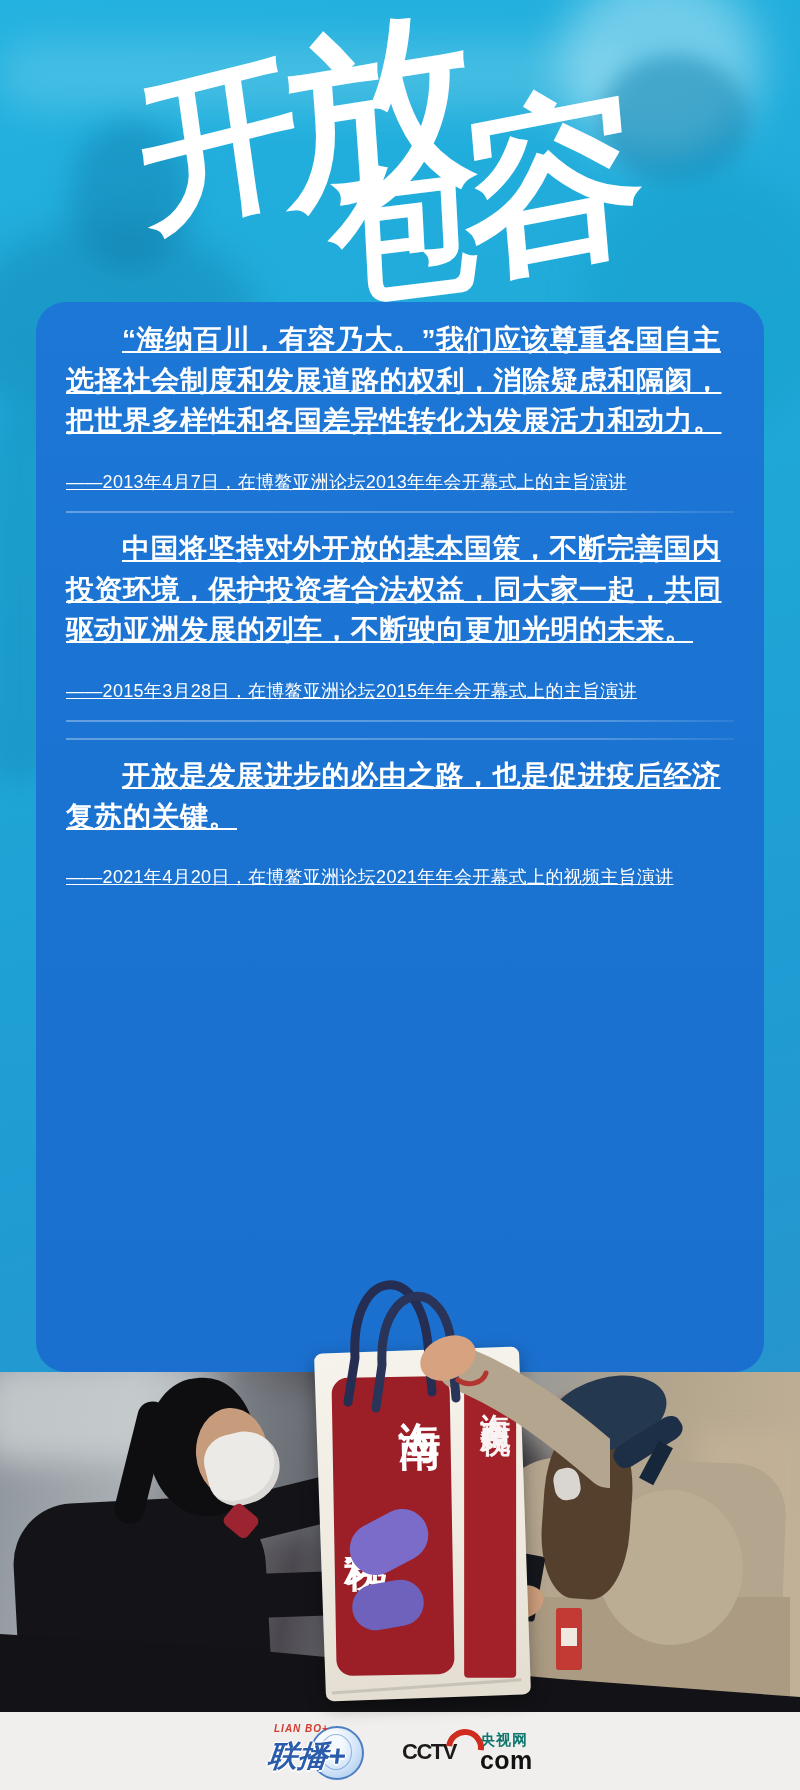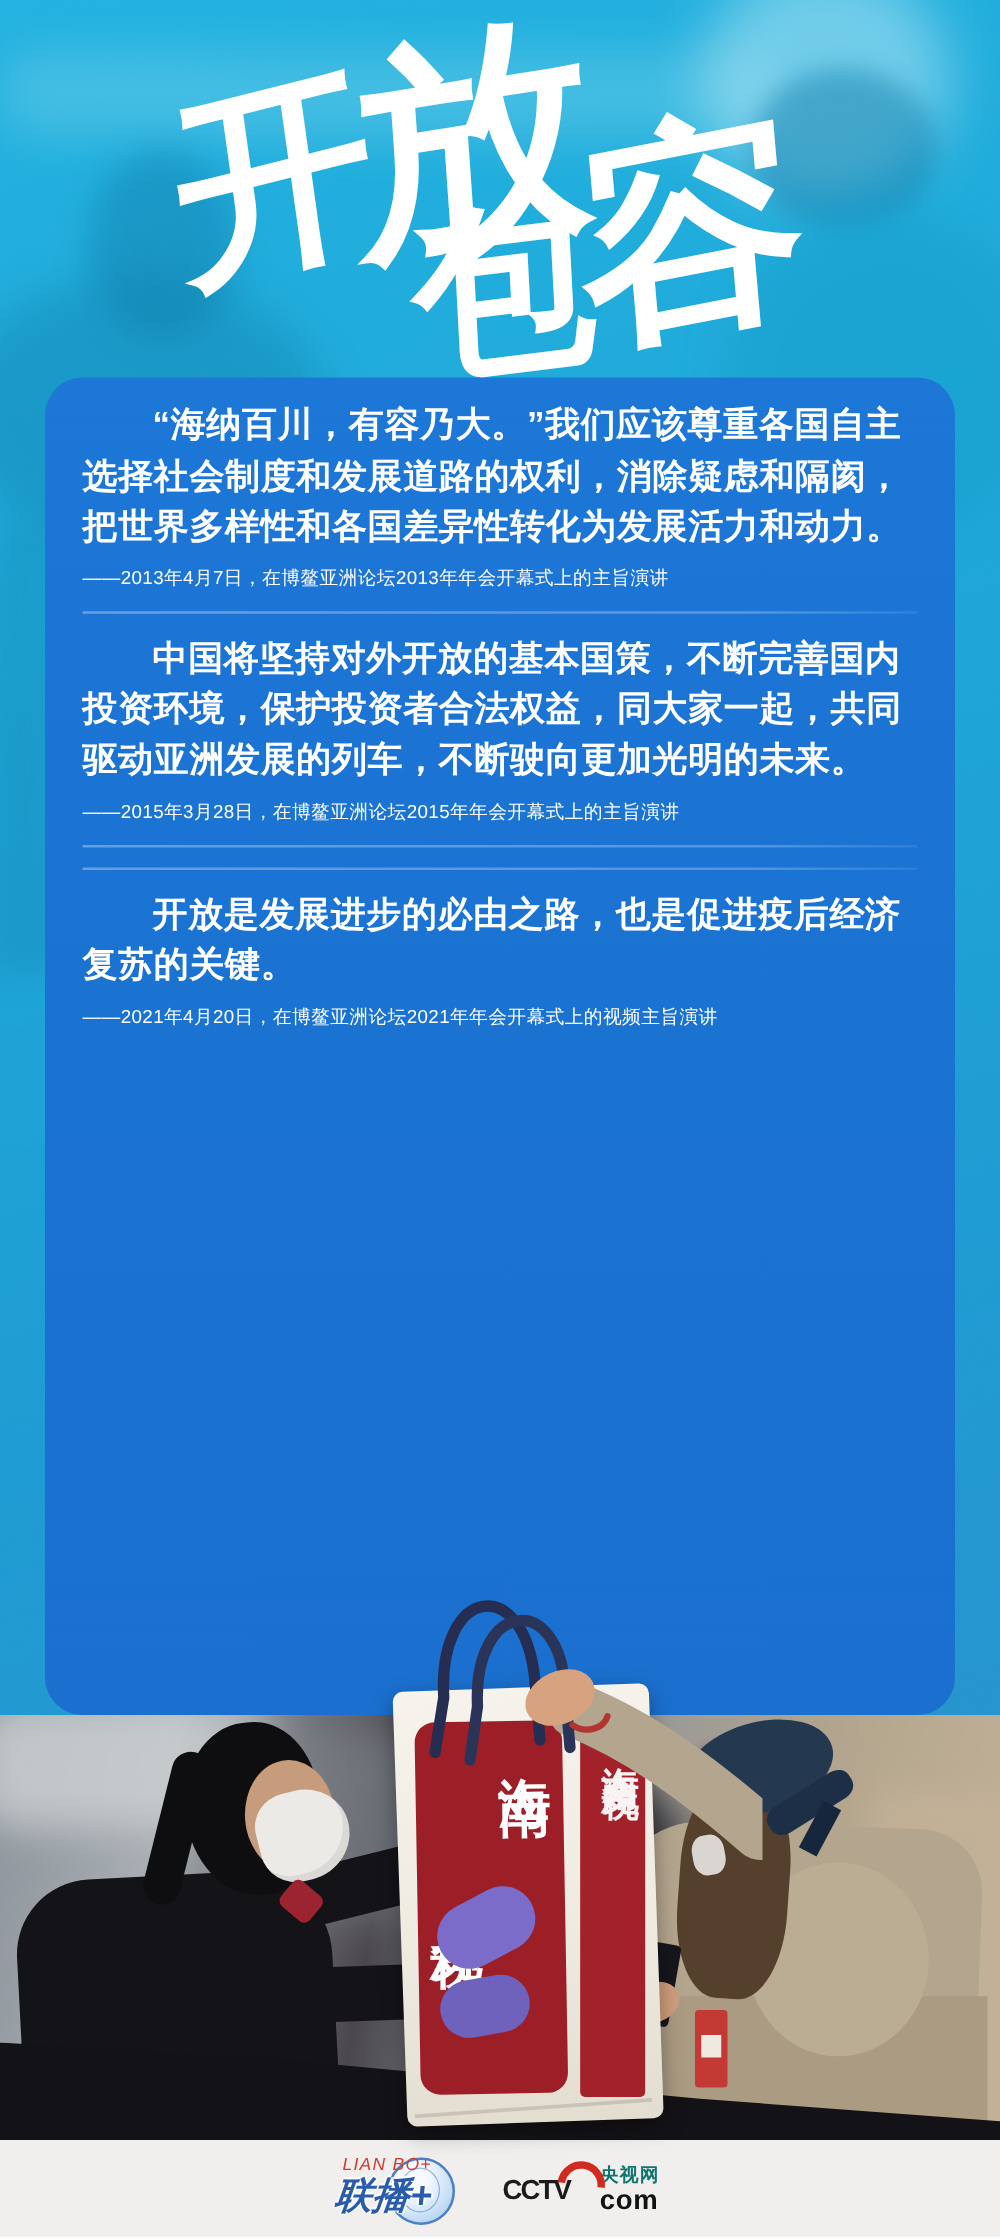--- a/index.html
+++ b/index.html
@@ -21,24 +21,24 @@
   .title{position:absolute;left:0;top:0;width:800px;height:330px;z-index:3;color:#ffffff;}
   .title span{position:absolute;font-weight:900;line-height:1;
     font-family:"Liberation Sans",sans-serif;}
   .t1{left:138px;top:62px;font-size:162px;transform:rotate(-14deg) skewX(-6deg);}
   .t2{left:282px;top:16px;font-size:192px;transform:rotate(-9deg) skewX(-5deg);}
   .t3{left:330px;top:158px;font-size:146px;transform:rotate(-7deg) skewX(-4deg);}
   .t4{left:462px;top:92px;font-size:182px;transform:rotate(-11deg) skewX(-6deg);}
   
   .card{position:absolute;left:36px;top:302px;width:728px;height:1070px;z-index:2;
     background:linear-gradient(180deg,#1d77d6 0%,#1a72d1 50%,#1b70cf 100%);
-    border-radius:30px;box-sizing:border-box;padding:18px 30px 0 30px;color:#ffffff;}
+    border-radius:30px;box-sizing:border-box;padding:18px 30px 0 30px;color:#ffffff;text-decoration:underline;}
   .quote{font-size:28px;font-weight:700;line-height:1.45;margin:0;text-indent:2em;
     letter-spacing:.5px;}
-  .attr{font-size:15px;font-weight:400;line-height:1.4;margin:10px 0 0 0;letter-spacing:.3px;}
+  .attr{font-size:18px;font-weight:400;line-height:1.4;margin:28px 0 0 0;letter-spacing:.3px;}
   .divider{height:2px;background:linear-gradient(90deg,rgba(255,255,255,.32) 0%,rgba(255,255,255,.25) 80%,rgba(255,255,255,.08) 100%);
     margin:16px 0;border:none;}
   
   .photo{position:absolute;left:0;top:1372px;width:800px;height:340px;z-index:1;overflow:hidden;
     background:linear-gradient(100deg,#8d949b 0%,#a7adb2 16%,#4b474e 38%,#8e959c 55%,#b3a58d 78%,#c2b199 100%);}
   .ph{position:absolute;}
   .ph-light-tl{left:-20px;top:-10px;width:240px;height:100px;background:#ccd1d3;opacity:.8;filter:blur(16px);border-radius:30px;}
   .ph-midgray{left:180px;top:10px;width:260px;height:150px;background:#7e868d;opacity:.6;filter:blur(18px);border-radius:40px;}
   .ph-dark-center{left:360px;top:60px;width:190px;height:190px;background:#2c2a31;opacity:.85;filter:blur(16px);border-radius:40px;}
   .ph-red-sign{left:560px;top:28px;width:72px;height:115px;background:#99242c;opacity:.9;filter:blur(6px);border-radius:8px;}
@@ -93,34 +93,34 @@
   .glove1{left:348px;top:1516px;width:82px;height:52px;transform:rotate(-28deg);}
   .glove2{left:352px;top:1582px;width:72px;height:46px;background:#6f62bd;transform:rotate(-10deg);}
   
   .footer{position:absolute;left:0;top:1712px;width:800px;height:78px;background:#f0efed;z-index:4;}
   .logo-lianbo{position:absolute;left:268px;top:11px;width:104px;height:56px;}
   .lb-globe{position:absolute;left:42px;top:3px;width:50px;height:50px;border-radius:50%;
     background:radial-gradient(circle at 35% 30%,#f6faff 25%,#cfe3f7 60%,#9fc3e8 100%);
     border:2px solid #4d7fc4;}
   .lb-globe::after{content:"";position:absolute;left:8px;top:6px;width:30px;height:34px;
     border:1.5px solid rgba(77,127,196,.55);border-radius:50%;}
-  .lb-tag{position:absolute;left:6px;top:0;font-size:14px;font-weight:400;font-style:italic;
+  .lb-tag{position:absolute;left:6px;top:0;font-size:10px;font-weight:700;font-style:italic;
     color:#d23b2e;letter-spacing:1px;white-space:nowrap;}
   .lb-main{position:absolute;left:0;top:13px;font-size:30px;font-weight:900;font-style:italic;
     color:#2b5cab;transform:skewX(-6deg);white-space:nowrap;
     text-shadow:-1.5px 0 #ffffff,1.5px 0 #ffffff,0 -1.5px #ffffff,0 1.5px #ffffff;}
   .logo-cctv{position:absolute;left:402px;top:16px;height:48px;display:flex;align-items:center;}
   .cctv-word{font-size:22px;font-weight:800;color:#1b1b1b;letter-spacing:-1.5px;}
   .cctv-swoosh{position:relative;width:38px;height:38px;margin-left:-10px;margin-top:-8px;}
   .cctv-swoosh::before{content:"";position:absolute;inset:0;border-radius:50%;
     border:6px solid #cf2b1f;border-left-color:transparent;border-bottom-color:transparent;
     transform:rotate(-38deg);}
   .cctv-col{display:flex;flex-direction:column;margin-left:-4px;line-height:1;}
   .cctv-site{font-size:15px;color:#0f766e;font-weight:700;letter-spacing:1px;}
-  .cctv-com{font-size:22px;color:#111111;font-weight:700;margin-top:1px;letter-spacing:.5px;}
+  .cctv-com{font-size:25px;color:#111111;font-weight:700;margin-top:1px;letter-spacing:.5px;}
 </style>
 </head>
 <body>
 
 <div class="poster">
 
   <div class="bg">
     <div class="sil sil-band"></div>
     <div class="sil sil-woman-head"></div>
     <div class="sil sil-woman-body"></div>

